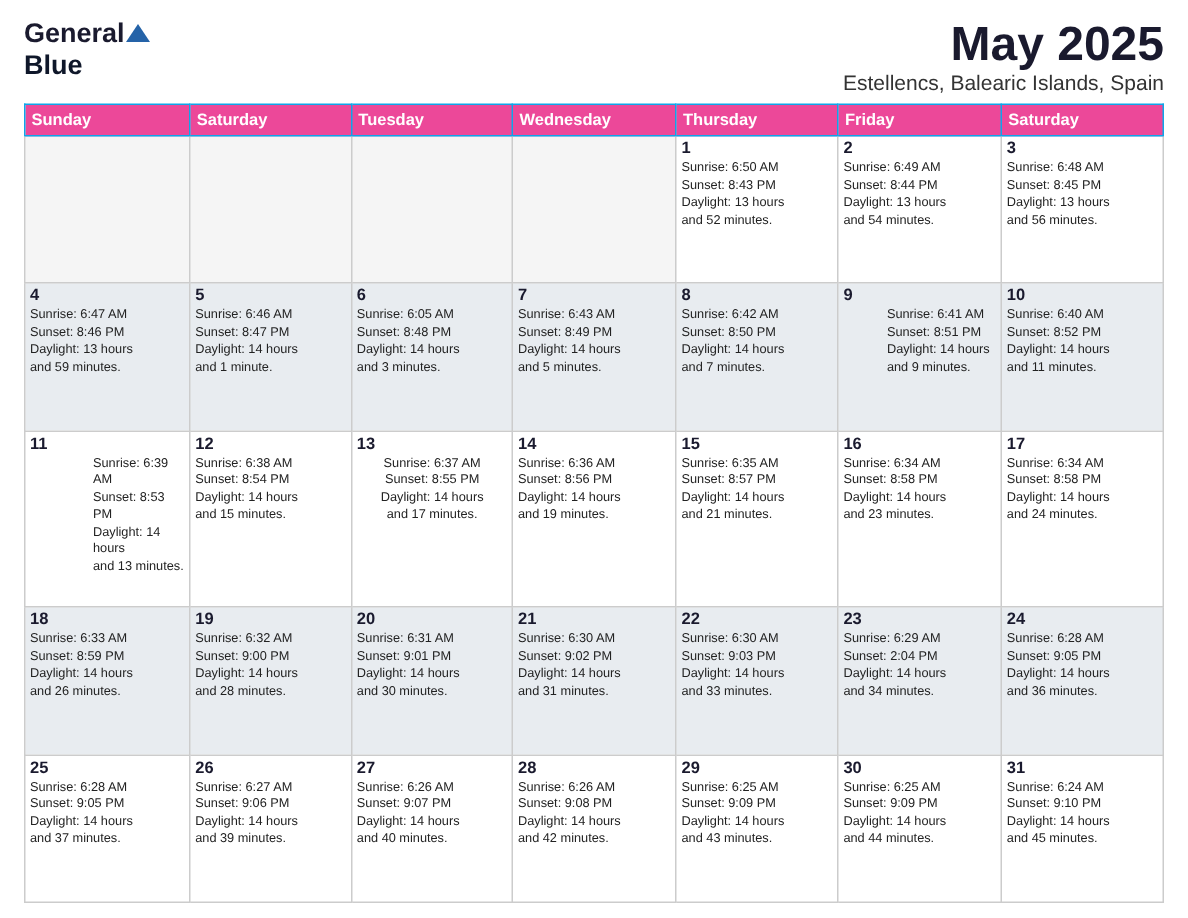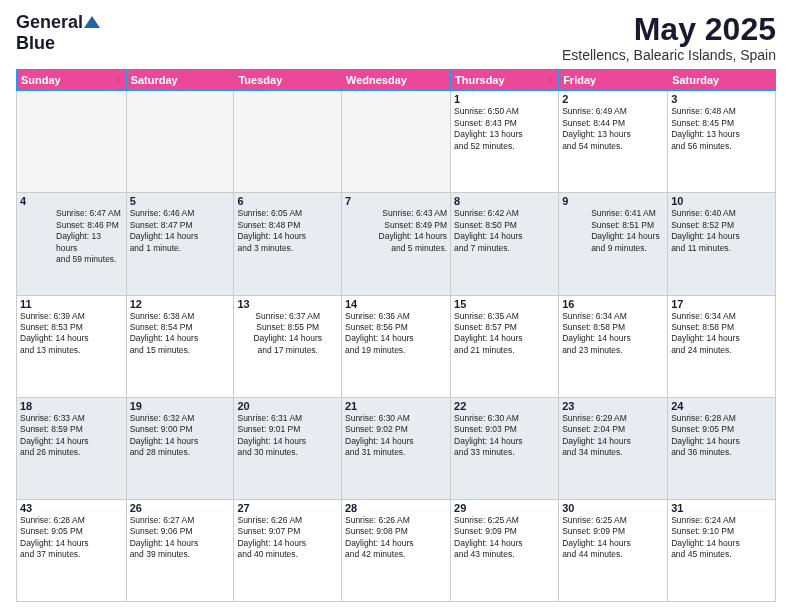--- a/index.html
+++ b/index.html
@@ -155,42 +155,42 @@
             <div class="day-num">3</div>
             <div class="cell-info" style="white-space: pre-line;">Sunrise: 6:48 AM
 Sunset: 8:45 PM
 Daylight: 13 hours
 and 56 minutes.</div>
           </td>
         </tr>
         <tr class="row-shaded">
           <td>
             <div class="day-num">4</div>
-            <div class="cell-info" style="white-space: pre-line; margin-left: 36px;">Sunrise: 6:47 AM
+            <div class="cell-info" style="white-space: pre-line;">Sunrise: 6:47 AM
 Sunset: 8:46 PM
 Daylight: 13 hours
 and 59 minutes.</div>
           </td>
           <td>
             <div class="day-num">5</div>
             <div class="cell-info" style="white-space: pre-line;">Sunrise: 6:46 AM
 Sunset: 8:47 PM
 Daylight: 14 hours
 and 1 minute.</div>
           </td>
           <td>
             <div class="day-num">6</div>
             <div class="cell-info" style="white-space: pre-line;">Sunrise: 6:05 AM
 Sunset: 8:48 PM
 Daylight: 14 hours
 and 3 minutes.</div>
           </td>
           <td>
             <div class="day-num">7</div>
-            <div class="cell-info" style="white-space: pre-line; text-align: right;">Sunrise: 6:43 AM
+            <div class="cell-info" style="white-space: pre-line;">Sunrise: 6:43 AM
 Sunset: 8:49 PM
 Daylight: 14 hours
 and 5 minutes.</div>
           </td>
           <td>
             <div class="day-num">8</div>
             <div class="cell-info" style="white-space: pre-line;">Sunrise: 6:42 AM
 Sunset: 8:50 PM
 Daylight: 14 hours
 and 7 minutes.</div>
@@ -206,21 +206,21 @@
             <div class="day-num">10</div>
             <div class="cell-info" style="white-space: pre-line;">Sunrise: 6:40 AM
 Sunset: 8:52 PM
 Daylight: 14 hours
 and 11 minutes.</div>
           </td>
         </tr>
         <tr>
           <td>
             <div class="day-num">11</div>
-            <div class="cell-info" style="white-space: pre-line;">Sunrise: 6:39 AM
+            <div class="cell-info" style="white-space: pre-line; margin-left: 42px;">Sunrise: 6:39 AM
 Sunset: 8:53 PM
 Daylight: 14 hours
 and 13 minutes.</div>
           </td>
           <td>
             <div class="day-num">12</div>
             <div class="cell-info" style="white-space: pre-line;">Sunrise: 6:38 AM
 Sunset: 8:54 PM
 Daylight: 14 hours
 and 15 minutes.</div>
@@ -307,21 +307,21 @@
           <td>
             <div class="day-num">24</div>
             <div class="cell-info" style="white-space: pre-line;">Sunrise: 6:28 AM
 Sunset: 9:05 PM
 Daylight: 14 hours
 and 36 minutes.</div>
           </td>
         </tr>
         <tr>
           <td>
-            <div class="day-num">43</div>
+            <div class="day-num">25</div>
             <div class="cell-info" style="white-space: pre-line;">Sunrise: 6:28 AM
 Sunset: 9:05 PM
 Daylight: 14 hours
 and 37 minutes.</div>
           </td>
           <td>
             <div class="day-num">26</div>
             <div class="cell-info" style="white-space: pre-line;">Sunrise: 6:27 AM
 Sunset: 9:06 PM
 Daylight: 14 hours

